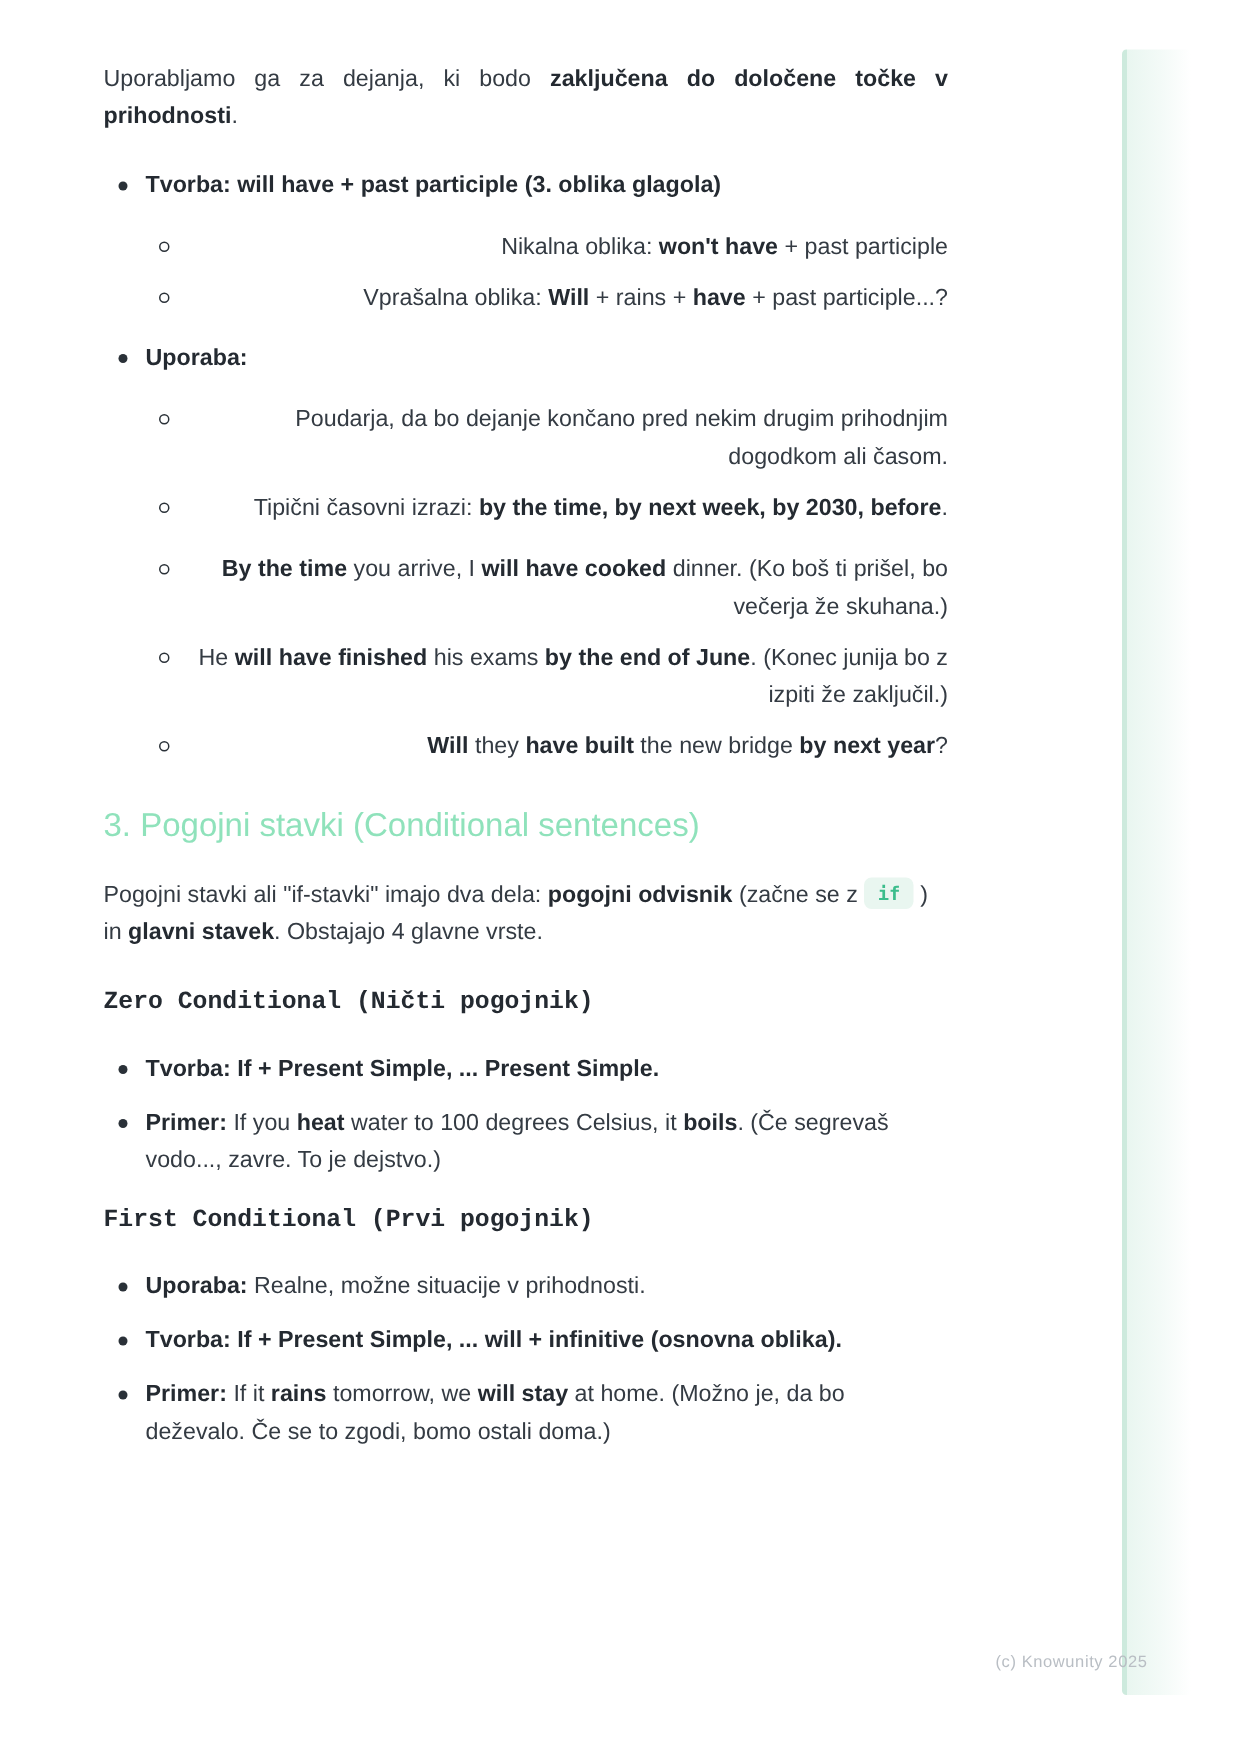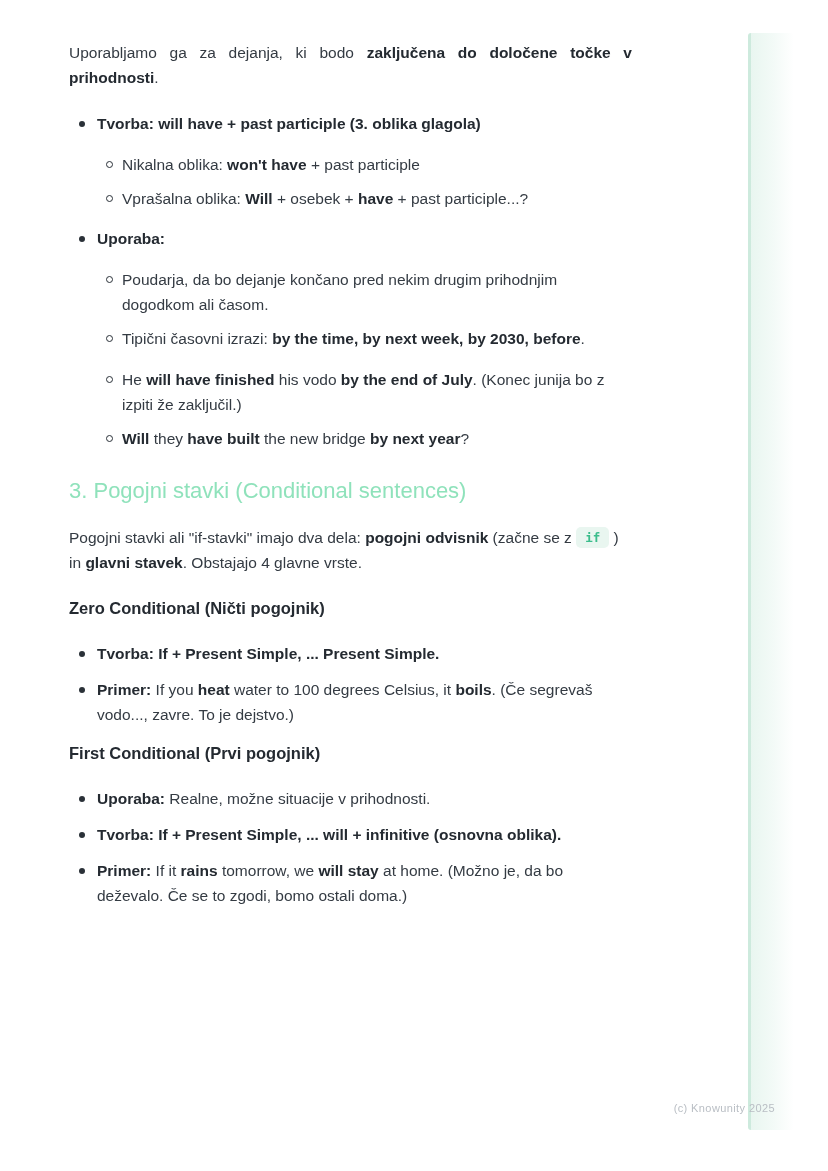--- a/index.html
+++ b/index.html
@@ -50,20 +50,21 @@
     width: 6px;
     height: 6px;
     border-radius: 50%;
     background: #2a3138;
   }
   .sub { margin: 16px 0 15px 0; }
   .li2 {
     position: relative;
     padding-left: 53px;
     margin-bottom: 9px;
+    text-align: right;
   }
   .li2:last-child { margin-bottom: 0; }
   .li2::before {
     content: "";
     position: absolute;
     left: 37px;
     top: 9px;
     width: 5px;
     height: 5px;
     border-radius: 50%;
@@ -77,37 +78,38 @@
     color: #8fe2bb;
     margin: 26px 0 21px 0;
   }
   p.condintro { margin: 0 0 21px 0; }
   h3.subhead {
     font-size: 16.5px;
     line-height: 25px;
     font-weight: 700;
     color: #242a31;
     margin: 14px 0 20px 0;
+    font-family: Liberation Mono, monospace;
   }
   .chip {
     display: inline-block;
     background: #e9f6f0;
     color: #3bbd8c;
     font-family: "DejaVu Sans Mono", monospace;
     font-size: 12.5px;
     font-weight: 700;
     line-height: 17px;
     padding: 2px 9px;
     border-radius: 5px;
     vertical-align: 1px;
   }
   .footer {
     position: absolute;
     top: 1102px;
-    right: 53px;
+    right: 63px;
     font-size: 11px;
     letter-spacing: 0.4px;
     color: #b9bec4;
     z-index: 2;
     text-align: center;
   }
 </style>
 </head>
 <body>
 
@@ -117,31 +119,32 @@
 
   <div class="content">
 
     <p class="intro"><span>Uporabljamo ga za dejanja, ki bodo </span><span class="b">zaključena do določene točke v prihodnosti</span><span>.</span></p>
 
     <div>
 
       <div class="li1"><span class="b">Tvorba: will have + past participle (3. oblika glagola)</span></div>
       <div class="sub">
         <div class="li2"><span>Nikalna oblika: </span><span class="b">won't have</span><span> + past participle</span></div>
-        <div class="li2"><span>Vprašalna oblika: </span><span class="b">Will</span><span> + osebek + </span><span class="b">have</span><span> + past participle...?</span></div>
+        <div class="li2"><span>Vprašalna oblika: </span><span class="b">Will</span><span> + rains + </span><span class="b">have</span><span> + past participle...?</span></div>
       </div>
 
       <div class="li1"><span class="b">Uporaba:</span></div>
       <div class="sub">
         <div class="li2"><span>Poudarja, da bo dejanje končano pred nekim drugim prihodnjim dogodkom ali časom.</span></div>
         <div class="li2"><span>Tipični časovni izrazi: </span><span class="b">by the time, by next week, by 2030, before</span><span>.</span></div>
       </div>
 
       <div class="sub">
-        <div class="li2"><span>He </span><span class="b">will have finished</span><span> his vodo </span><span class="b">by the end of July</span><span>. (Konec junija bo z izpiti že zaključil.)</span></div>
+        <div class="li2"><span class="b">By the time</span><span> you arrive, I </span><span class="b">will have cooked</span><span> dinner. (Ko boš ti prišel, bo večerja že skuhana.)</span></div>
+        <div class="li2"><span>He </span><span class="b">will have finished</span><span> his exams </span><span class="b">by the end of June</span><span>. (Konec junija bo z izpiti že zaključil.)</span></div>
         <div class="li2"><span class="b">Will</span><span> they </span><span class="b">have built</span><span> the new bridge </span><span class="b">by next year</span><span>?</span></div>
       </div>
 
     </div>
 
     <h2 class="green">3. Pogojni stavki (Conditional sentences)</h2>
 
     <p class="condintro"><span>Pogojni stavki ali "if-stavki" imajo dva dela: </span><span class="b">pogojni odvisnik</span><span> (začne se z </span><span class="chip">if</span><span> ) in </span><span class="b">glavni stavek</span><span>. Obstajajo 4 glavne vrste.</span></p>
 
     <h3 class="subhead">Zero Conditional (Ničti pogojnik)</h3>

